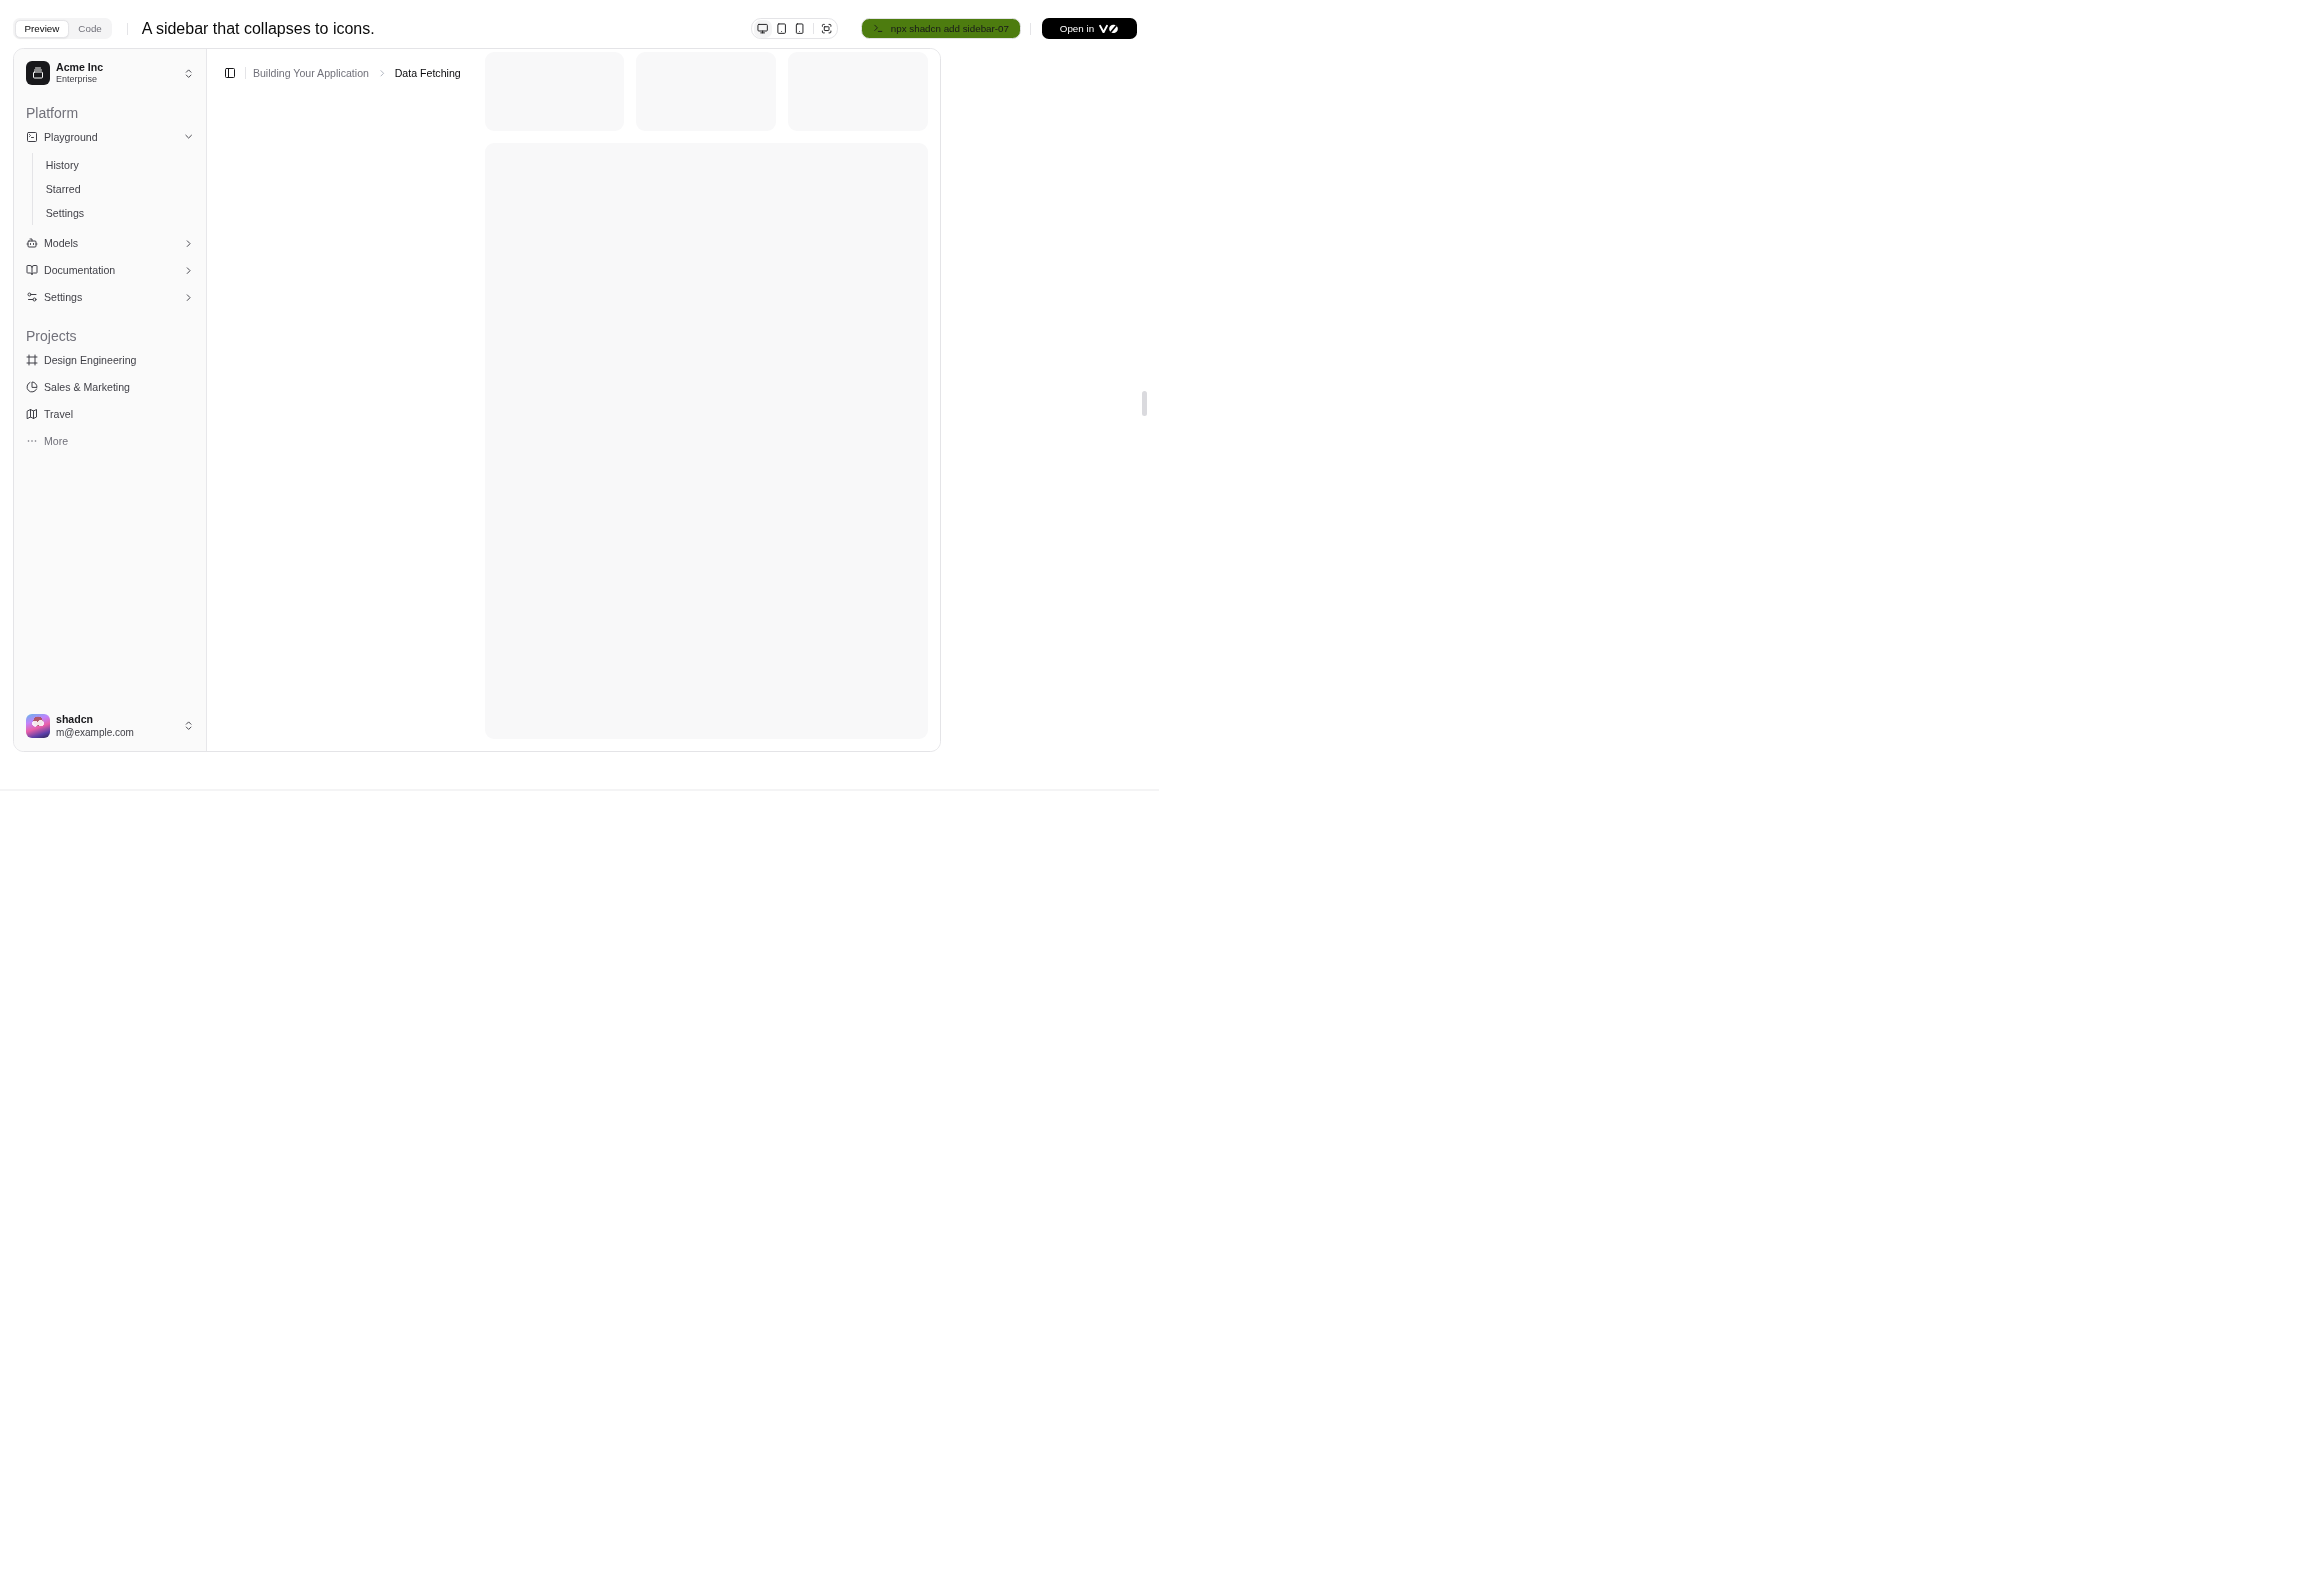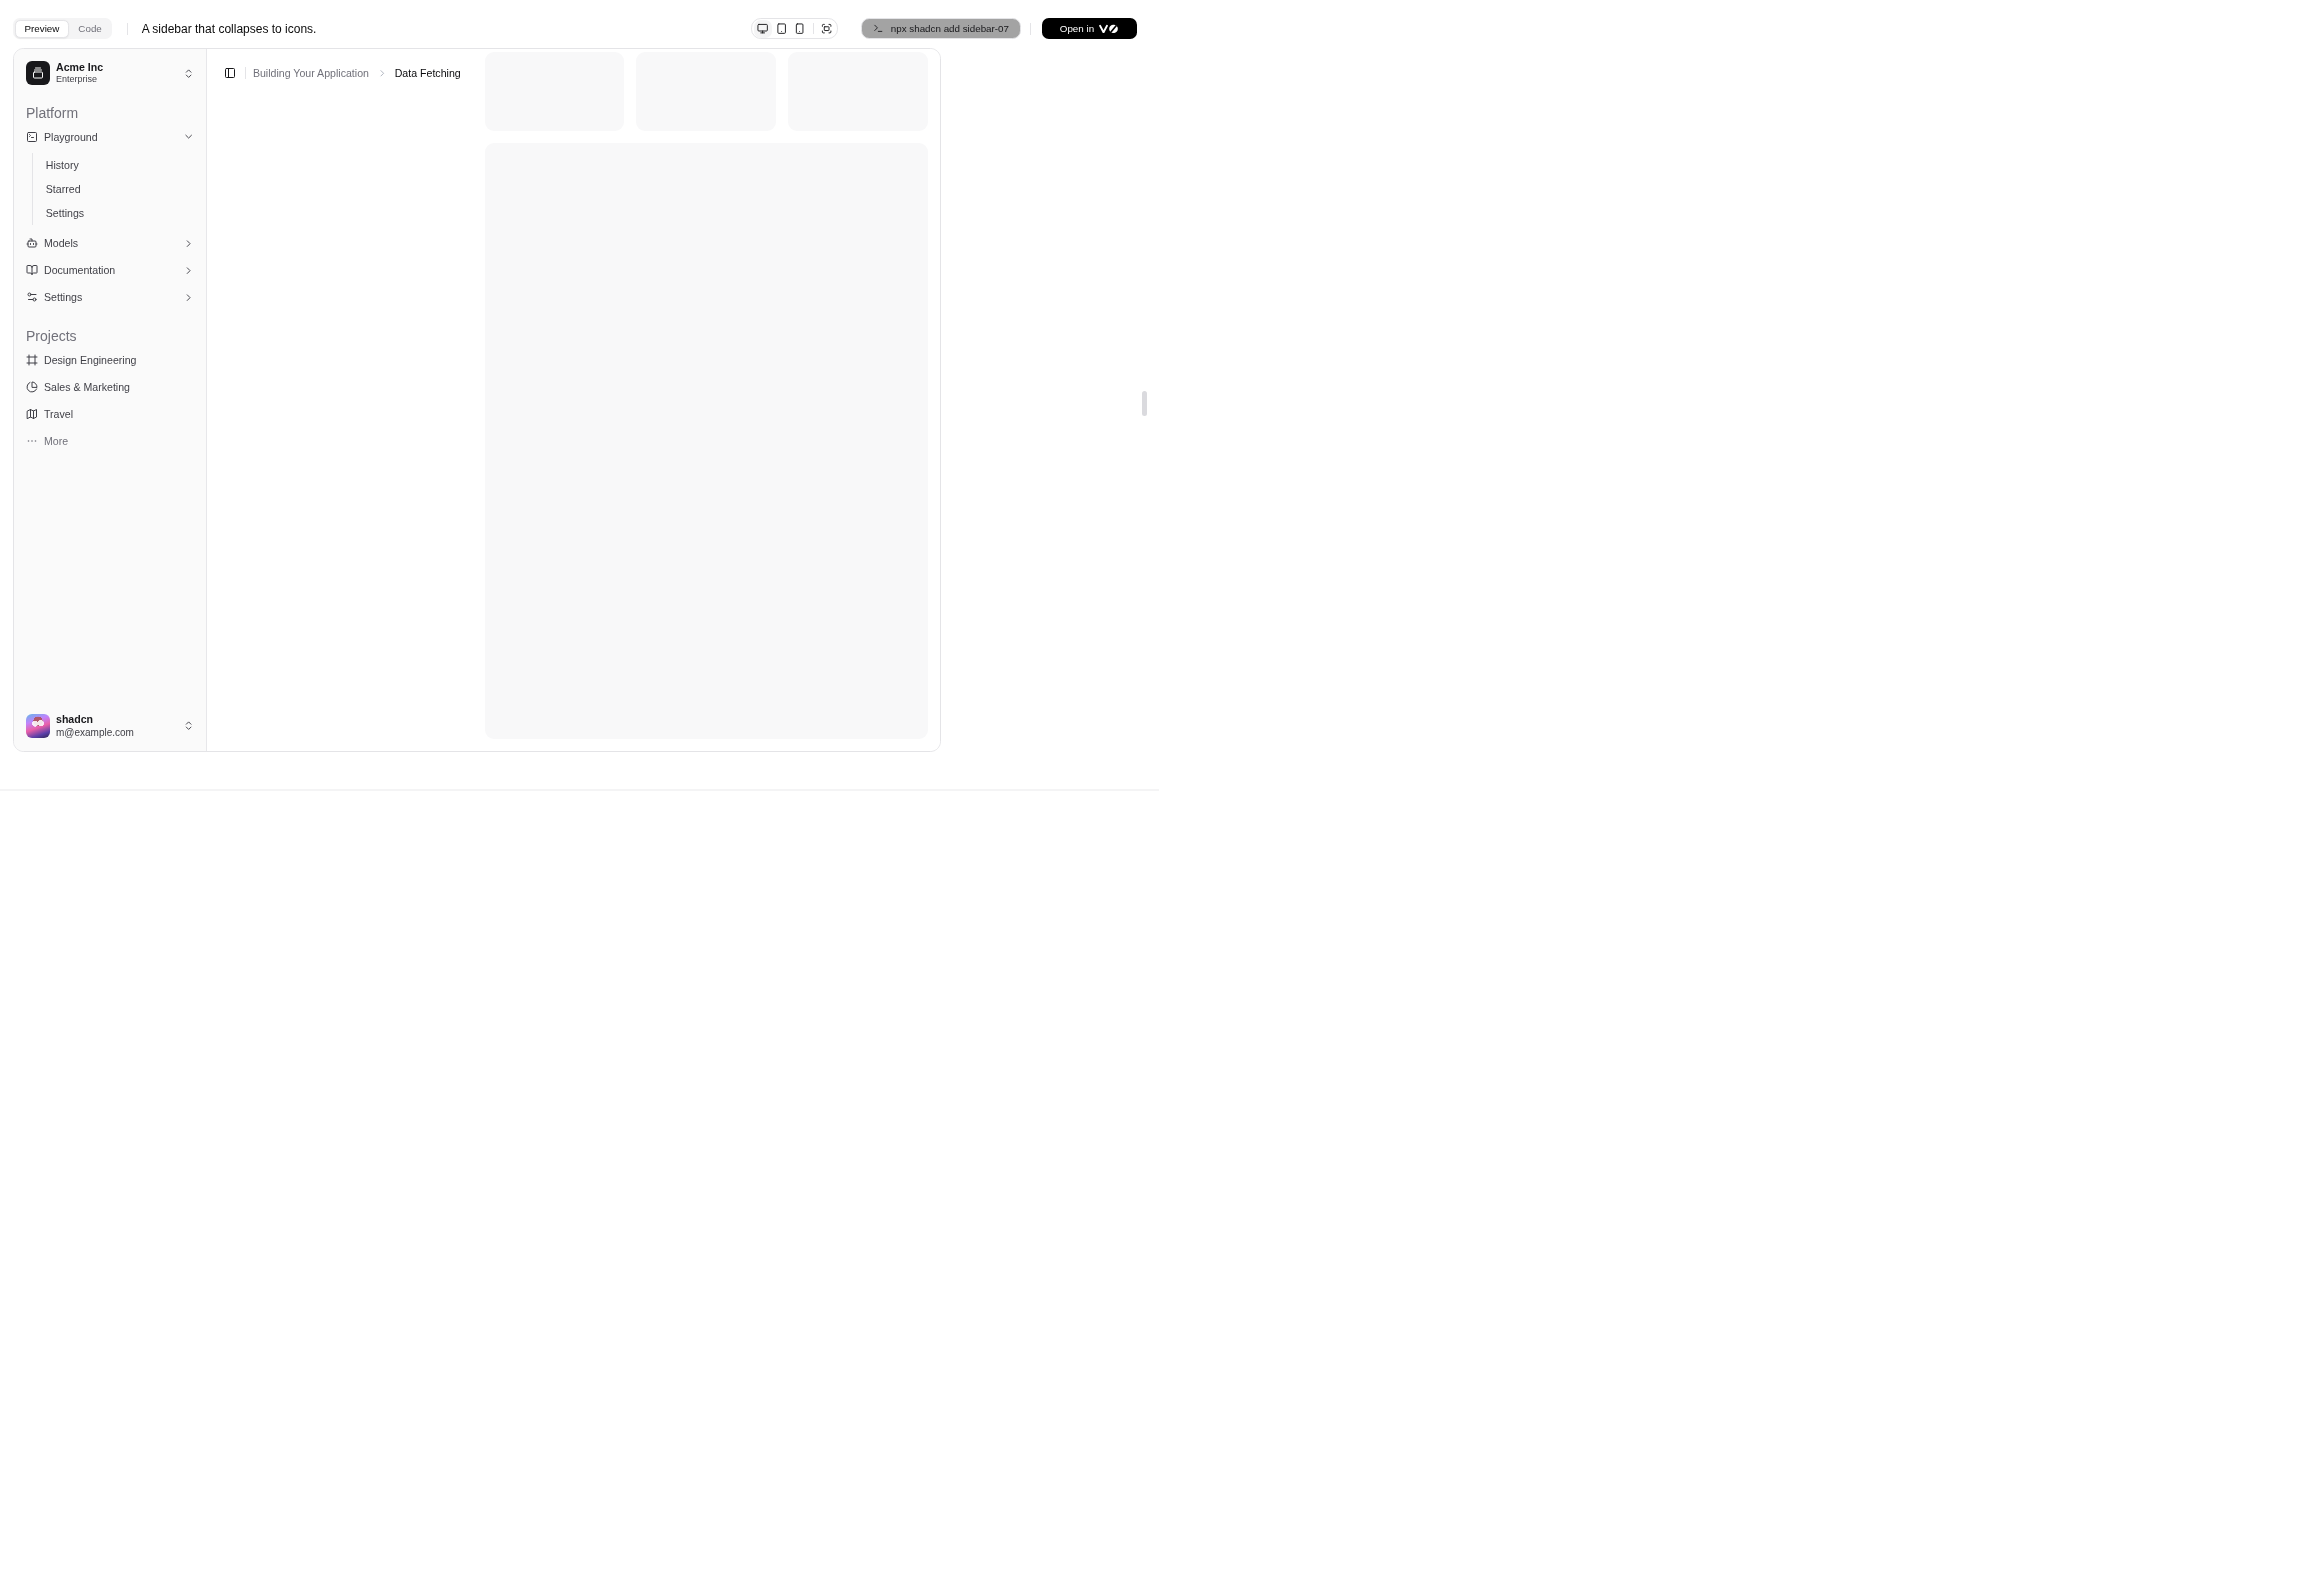--- a/index.html
+++ b/index.html
@@ -15,31 +15,31 @@
 
   
   .topbar { display: flex; align-items: center; height: 21px; margin: 18px 22px 11.3px 13px; }
   .tabs { display: flex; align-items: center; background: #f4f4f5; border-radius: 6.8px; padding: 1.5px; height: 21px; }
   .tab { height: 18px; padding: 0 9px; display: flex; align-items: center; border-radius: 5.3px;
          font-size: 9.8px; font-weight: 500; color: #71717a; border: none; background: transparent; cursor: pointer;
          font-family: inherit; }
   .tab.active { background: #ffffff; color: #09090b; border: 0.8px solid #e4e4e7; box-shadow: 0 0.8px 1.5px rgba(0,0,0,.05); }
   .vsep { width: 0.8px; height: 12px; background: #e4e4e7; flex: none; }
   .topbar .vsep.after-tabs { margin: 0 13.6px 0 15px; }
-  .desc { font-size: 12px; font-weight: 500; color: #0a0a0a; }
+  .desc { font-size: 16px; font-weight: 500; color: #0a0a0a; }
 
   .device-group { margin-left: auto; display: flex; align-items: center; height: 21px;
                   border: 0.8px solid #e4e4e7; border-radius: 9.8px; padding: 1.5px; gap: 0.8px; background: #fff; }
   .device-btn { width: 18px; height: 18px; display: flex; align-items: center; justify-content: center;
                 border: none; background: transparent; border-radius: 6.8px; color: #18181b; cursor: pointer; }
   .device-btn.active { background: #f4f4f5; }
   .device-group .vsep { margin: 0 3px; height: 10.6px; }
 
   .cmd-btn { margin-left: 23px; height: 21px; display: flex; align-items: center; gap: 7.6px; padding: 0 10.6px;
-             border: 0.8px solid #e4e4e7; border-radius: 8.3px; background: #a3a3a3; font-family: inherit;
+             border: 0.8px solid #e4e4e7; border-radius: 8.3px; background: #4d7c0f; font-family: inherit;
              font-size: 9.8px; color: #18181b; cursor: pointer; white-space: nowrap; }
   .topbar .vsep.after-cmd { margin: 0 10.6px 0 9.8px; }
   .open-btn { height: 21px; display: flex; align-items: center; gap: 5.3px; padding: 0 18px; border: none;
               border-radius: 6.8px; background: #000000; color: #ffffff; font-family: inherit; font-size: 9.8px;
               font-weight: 500; cursor: pointer; }
 
   
   .frame { position: absolute; left: 13px; top: 48px; width: 928px; height: 704px;
            border: 0.8px solid #e4e4e7; border-radius: 10.6px; overflow: hidden; background: #ffffff;
            display: flex; }

